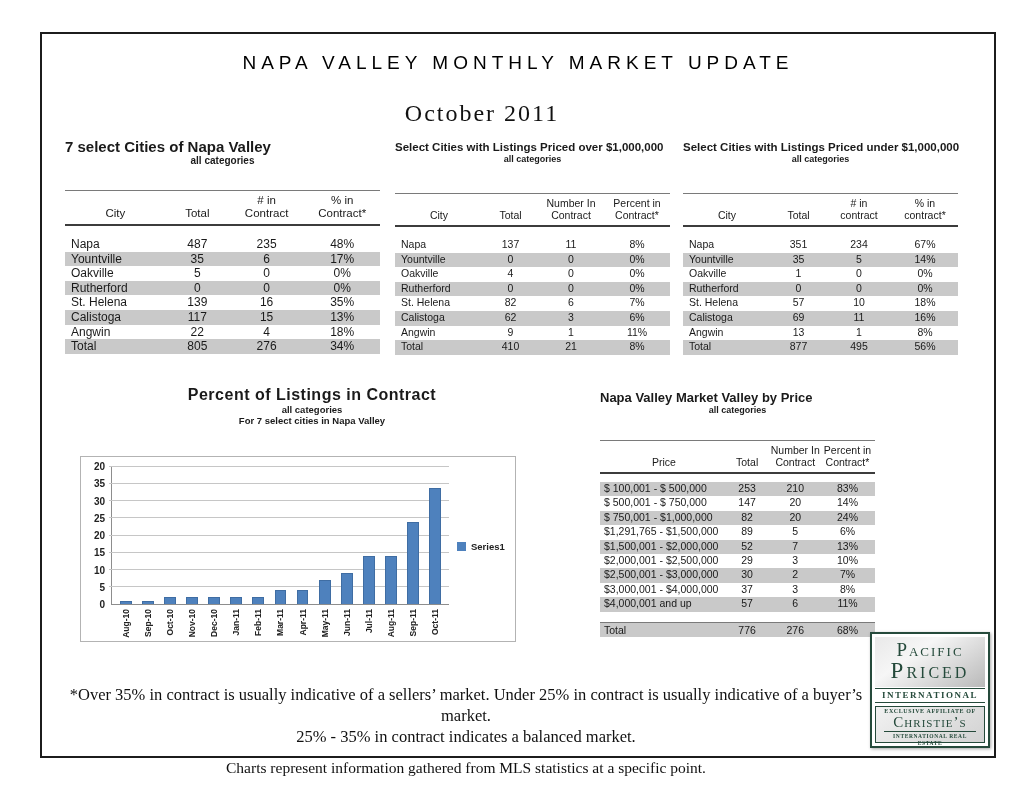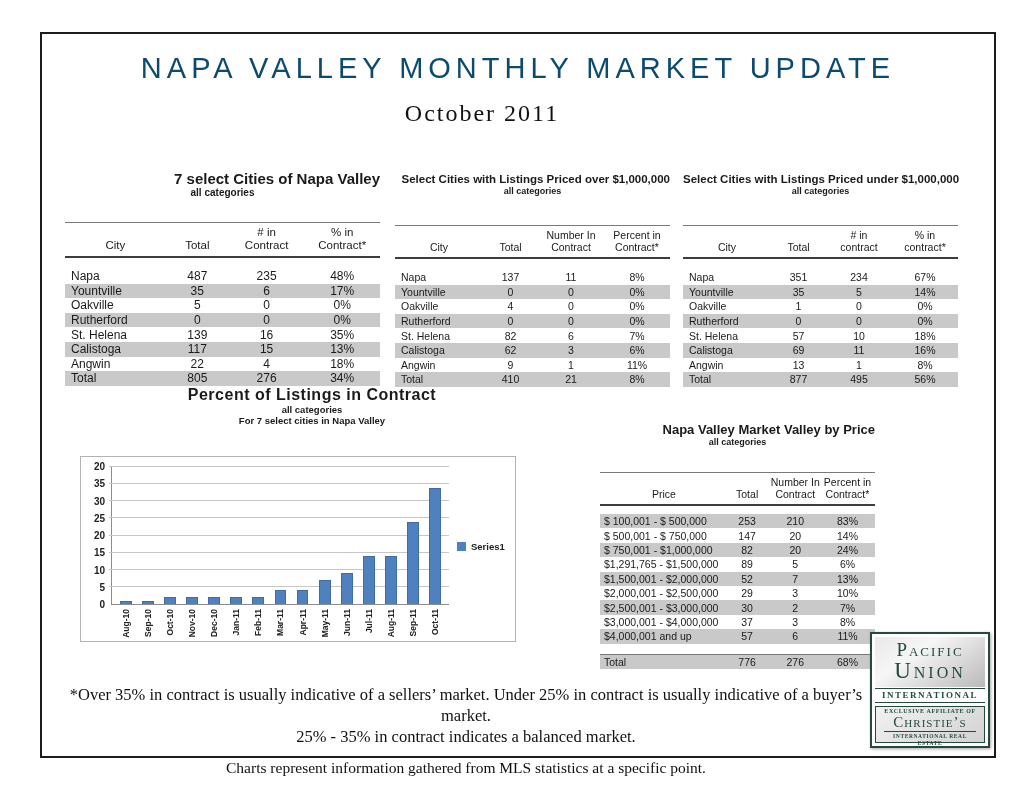--- a/index.html
+++ b/index.html
@@ -3,34 +3,34 @@
 <meta charset="utf-8">
 <style>
   * { box-sizing: border-box; margin: 0; padding: 0; }
   html,body { width:1024px; height:789px; background:#ffffff; overflow:hidden;
               font-family:"Liberation Sans", sans-serif; color:#1a1a1a; }
   .page { position:absolute; left:40px; top:32px; width:956px; height:726px;
           border:2px solid #1c1c1c; background:#fff; }
 
   
   .main-title { position:absolute; top:18px; left:0; width:100%; text-align:center;
-                font-size:29px; font-weight:400; letter-spacing:5px; color:#0c4a6e; }
+                font-size:19px; font-weight:400; letter-spacing:5px; color:#000000; }
   .date-line  { position:absolute; top:66px; left:0; width:880px; text-align:center;
                 font-family:"Liberation Serif", serif; font-size:24px; letter-spacing:2px; color:#111; }
 
   
   .tbl { position:absolute; }
-  .tbl-title { text-align:right; font-weight:700;margin-top:32px; }
+  .tbl-title { text-align:left; font-weight:700; }
   .tbl-sub   { text-align:center; font-weight:700; font-size:9px; }
   .t-head { display:flex; align-items:flex-end; border-top:1px solid #7a7a7a;
             border-bottom:2px solid #3c3c3c; padding:3px 0 4px; }
   .t-head .hc { text-align:center; }
   .t-head .hc span { display:block; }
   .t-body { position:relative; }
-  .trow { display:flex; align-items:center; }
+  .trow { display:flex; }
   .t-body > div:nth-of-type(even) { background:#c9c9c9; }
   .price-tbl .t-body > div:nth-of-type(odd) { background:#c9c9c9; }
   .price-tbl .t-body > div:nth-of-type(even) { background:transparent; }
   .c0 { width:32%; text-align:left; padding-left:6px; }
   .c1 { width:20%; text-align:center; }
   .c2 { width:24%; text-align:center; }
   .c3 { width:24%; text-align:center; }
   .t-head .c0 { text-align:center; padding-left:0; }
 
   
@@ -528,21 +528,21 @@
 
   <div class="footnotes">
     <div class="fn1">*Over 35% in contract is usually indicative of a sellers’ market. Under 25% in contract is usually indicative of a buyer’s market.</div>
     <div class="fn2">25% - 35% in contract indicates a balanced market.</div>
     <div class="fn3">Charts represent information gathered from MLS statistics at a specific point.</div>
   </div>
 
   <div class="logo">
     <div class="logo-top">
       <div class="logo-pacific">Pacific</div>
-      <div class="logo-union">Union</div>
+      <div class="logo-union">Priced</div>
     </div>
     <div class="logo-band">INTERNATIONAL</div>
     <div class="logo-bottom">
       <div class="logo-l4">EXCLUSIVE AFFILIATE OF</div>
       <div class="logo-l5">Christie’s</div>
       <div class="logo-l6">INTERNATIONAL REAL ESTATE</div>
     </div>
   </div>
 
 </div>

